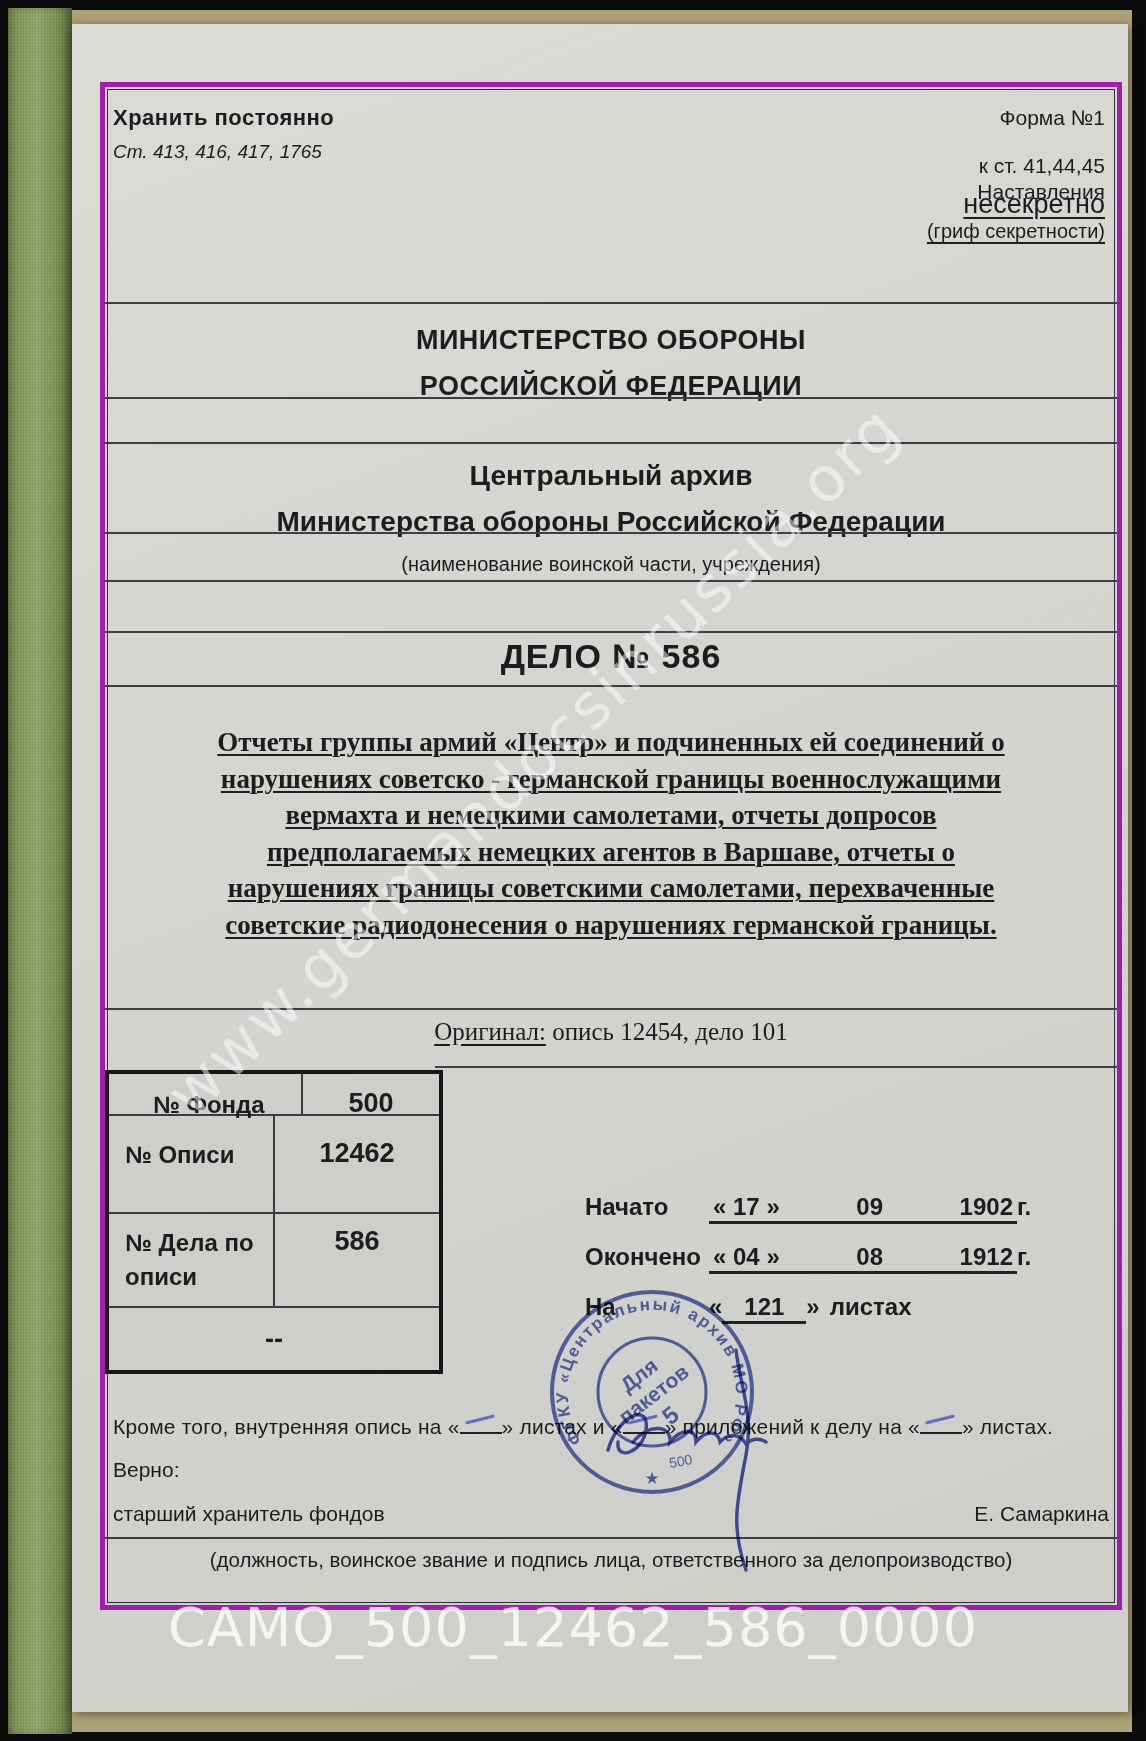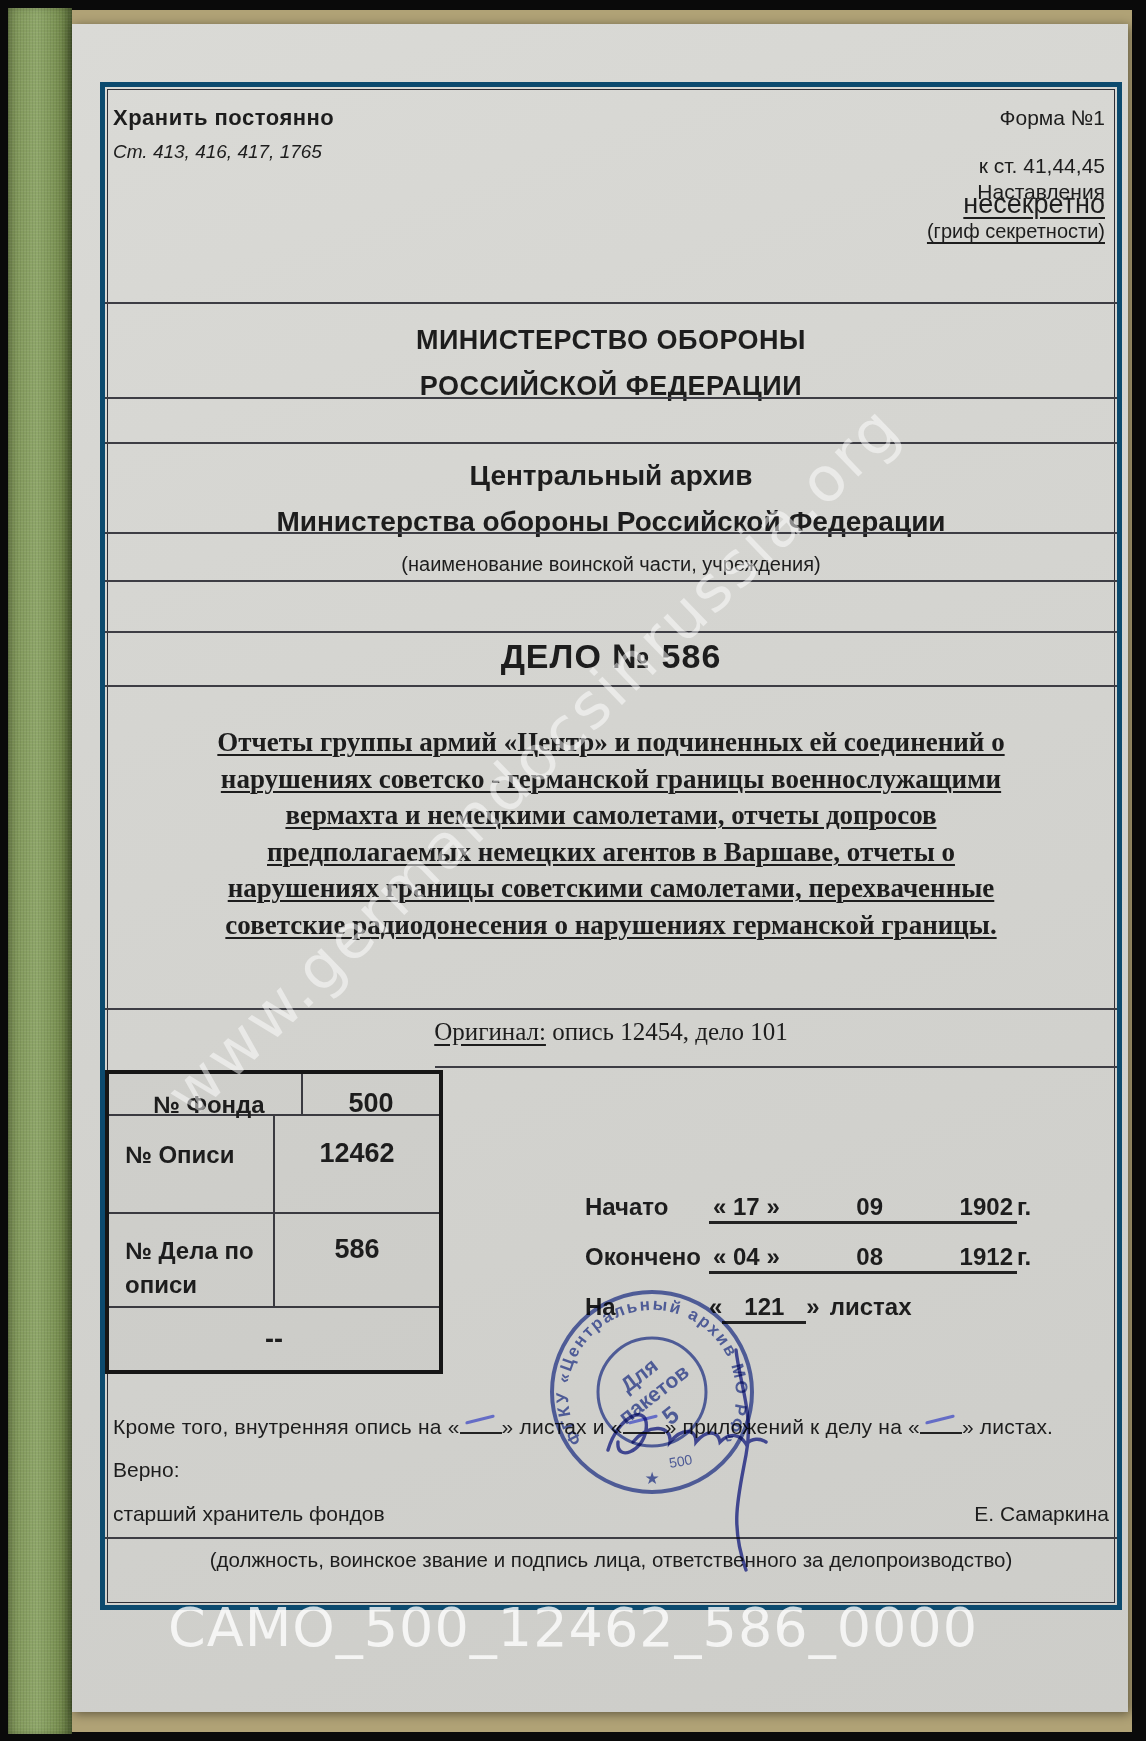--- a/index.html
+++ b/index.html
@@ -9,21 +9,21 @@
   .cover{position:absolute;left:64px;top:10px;width:1068px;height:1722px;background:#b0a276;}
   .binding{position:absolute;left:8px;top:8px;width:64px;height:1726px;
     background-image:
       repeating-linear-gradient(90deg,rgba(0,0,0,.07) 0 1px,transparent 1px 3px),
       repeating-linear-gradient(0deg,rgba(255,255,255,.06) 0 1px,transparent 1px 3px),
       linear-gradient(90deg,#7b9154,#8fa76a 45%,#748b4c 86%,#657c41);
     box-shadow:inset -10px 0 12px -6px rgba(0,0,0,.38), inset 6px 0 8px -4px rgba(0,0,0,.3);}
   .paper{position:absolute;left:72px;top:24px;width:1056px;height:1688px;
     background:linear-gradient(160deg,#dadad6 0%,#d5d5d1 35%,#d0d0cc 75%,#cdcdc9 100%);
     box-shadow:2px 2px 10px rgba(0,0,0,.45);}
-  .frame{position:absolute;left:100px;top:82px;width:1012px;height:1518px;border:5px solid #0c4a6e;}
+  .frame{position:absolute;left:100px;top:82px;width:1012px;height:1518px;border:5px solid #a21caf;}
   .frame-liner{position:absolute;inset:2px;border:1px solid #2e2e36;pointer-events:none;}
   .fc{position:absolute;inset:0;font-size:20px;}
   .rule{position:absolute;height:2px;background:#3d3d44;left:0;right:0;}
   .center{left:0;right:0;text-align:center;}
   .hdr-left{left:8px;top:18px;line-height:26px;}
   .hdr-left .t1{font-size:22px;font-weight:bold;letter-spacing:.5px;margin-bottom:8px;}
   .hdr-left .t2{font-size:19px;font-style:italic;}
   .hdr-right{right:12px;top:18px;text-align:right;font-size:21px;line-height:26px;}
   .hdr-right .form{margin-bottom:22px;}
   .secrecy{right:12px;top:102px;text-align:right;}
@@ -39,21 +39,21 @@
   .original{top:931px;font-size:25px;font-family:"Liberation Serif",serif;}
   .original .u{text-decoration:underline;text-underline-offset:4px;}
   .reg-table{position:absolute;left:0;top:983px;width:330px;border:4px solid #161616;background:rgba(0,0,0,0.015);}
   .reg-row{display:flex;border-top:2px solid #3a3a40;}
   .reg-row:first-child{border-top:none;}
   .reg-label{width:166px;border-right:2px solid #3a3a40;padding-left:16px;box-sizing:border-box;
              font-weight:bold;font-size:24px;line-height:34px;}
   .reg-value{flex:1;text-align:center;font-weight:bold;font-size:27px;}
   .rr1{height:40px;margin-left:28px;}.rr1 .reg-label,.rr1 .reg-value{padding-top:14px;}
   .rr2{height:96px;}.rr2 .reg-label,.rr2 .reg-value{padding-top:22px;}
-  .rr3{height:92px;}.rr3 .reg-label,.rr3 .reg-value{padding-top:20px;}
+  .rr3{height:92px;}.rr3 .reg-label,.rr3 .reg-value{padding-top:12px;}
   .rr4{height:62px;}.rr4 .reg-label,.rr4 .reg-value{padding-top:16px;}
   .date-row{position:absolute;left:480px;display:flex;align-items:baseline;font-weight:bold;font-size:24px;}
   .date-row .lbl{width:124px;}
   .date-group{display:flex;justify-content:space-between;width:300px;padding:0 4px;
               border-bottom:3px solid #222;}
   .sheets .u121{display:inline-block;width:84px;text-align:center;border-bottom:3px solid #222;}
   .addendum{top:1328px;left:8px;right:4px;font-size:21px;letter-spacing:.2px;}
   .blank{display:inline-block;width:42px;height:16px;border-bottom:2px solid #222;position:relative;}
   .tick{position:absolute;left:5px;top:2px;width:30px;height:3px;background:#5962c5;
         transform:rotate(-14deg);border-radius:2px;opacity:.9;}

